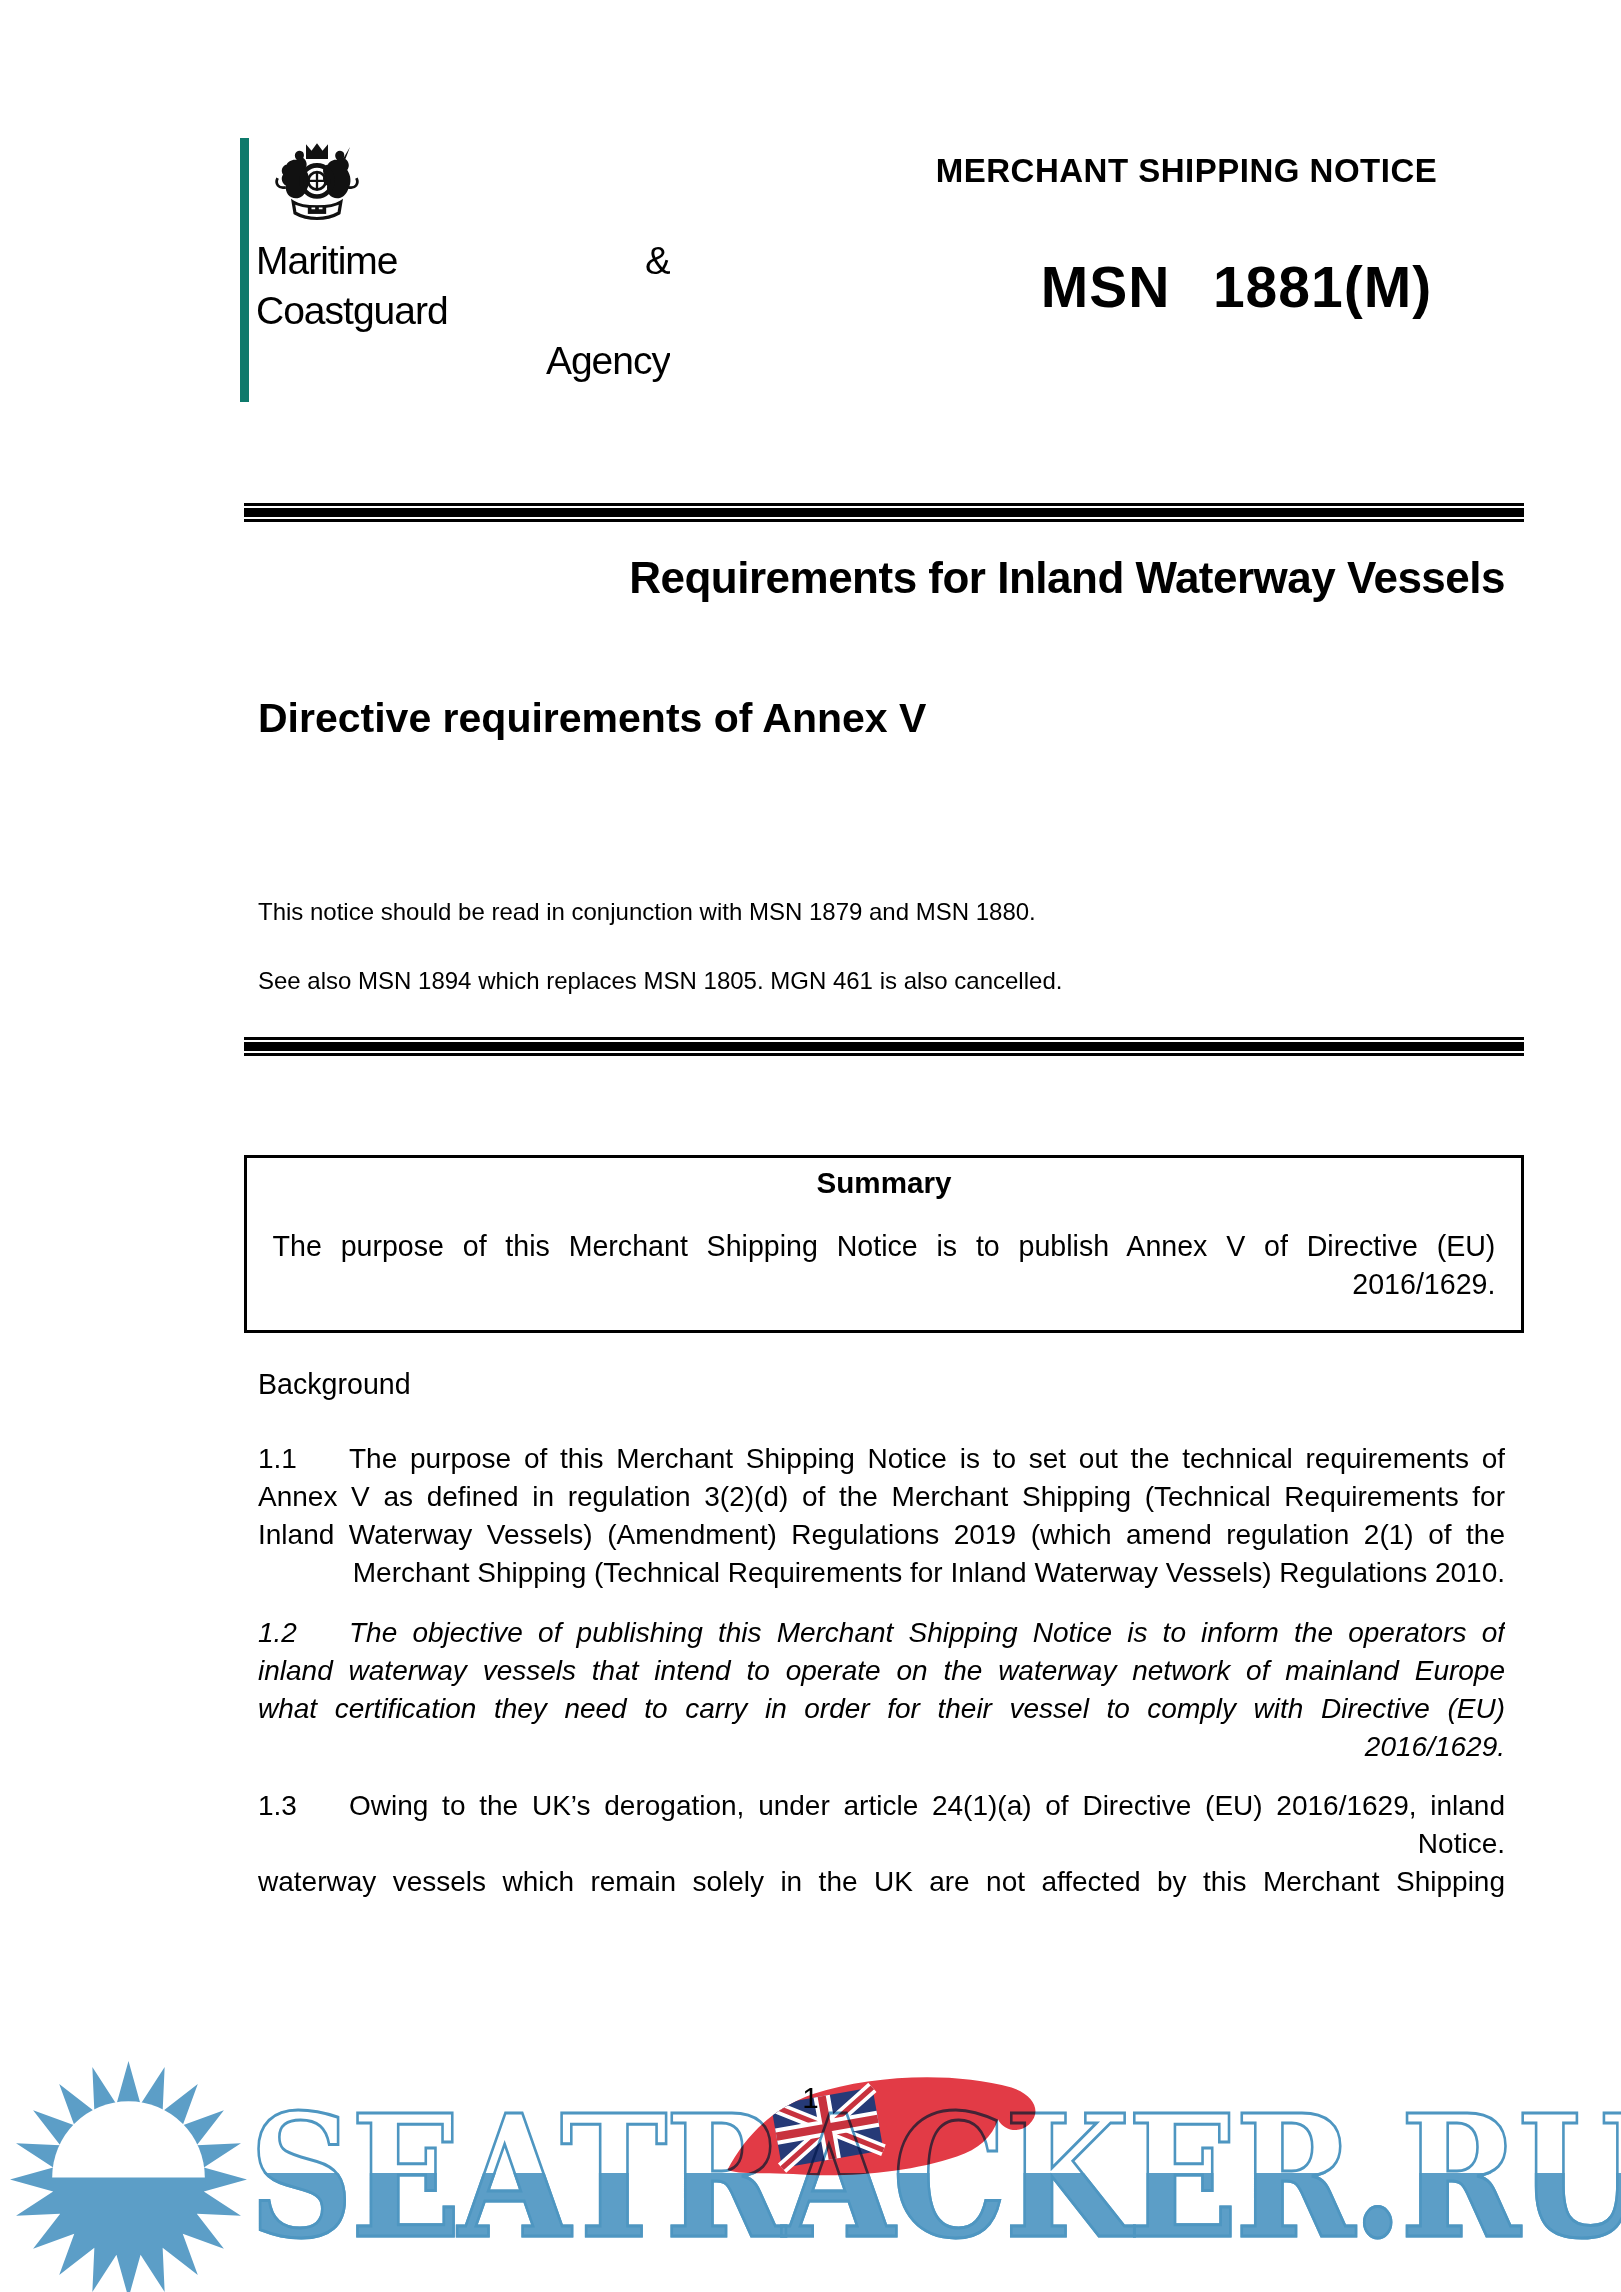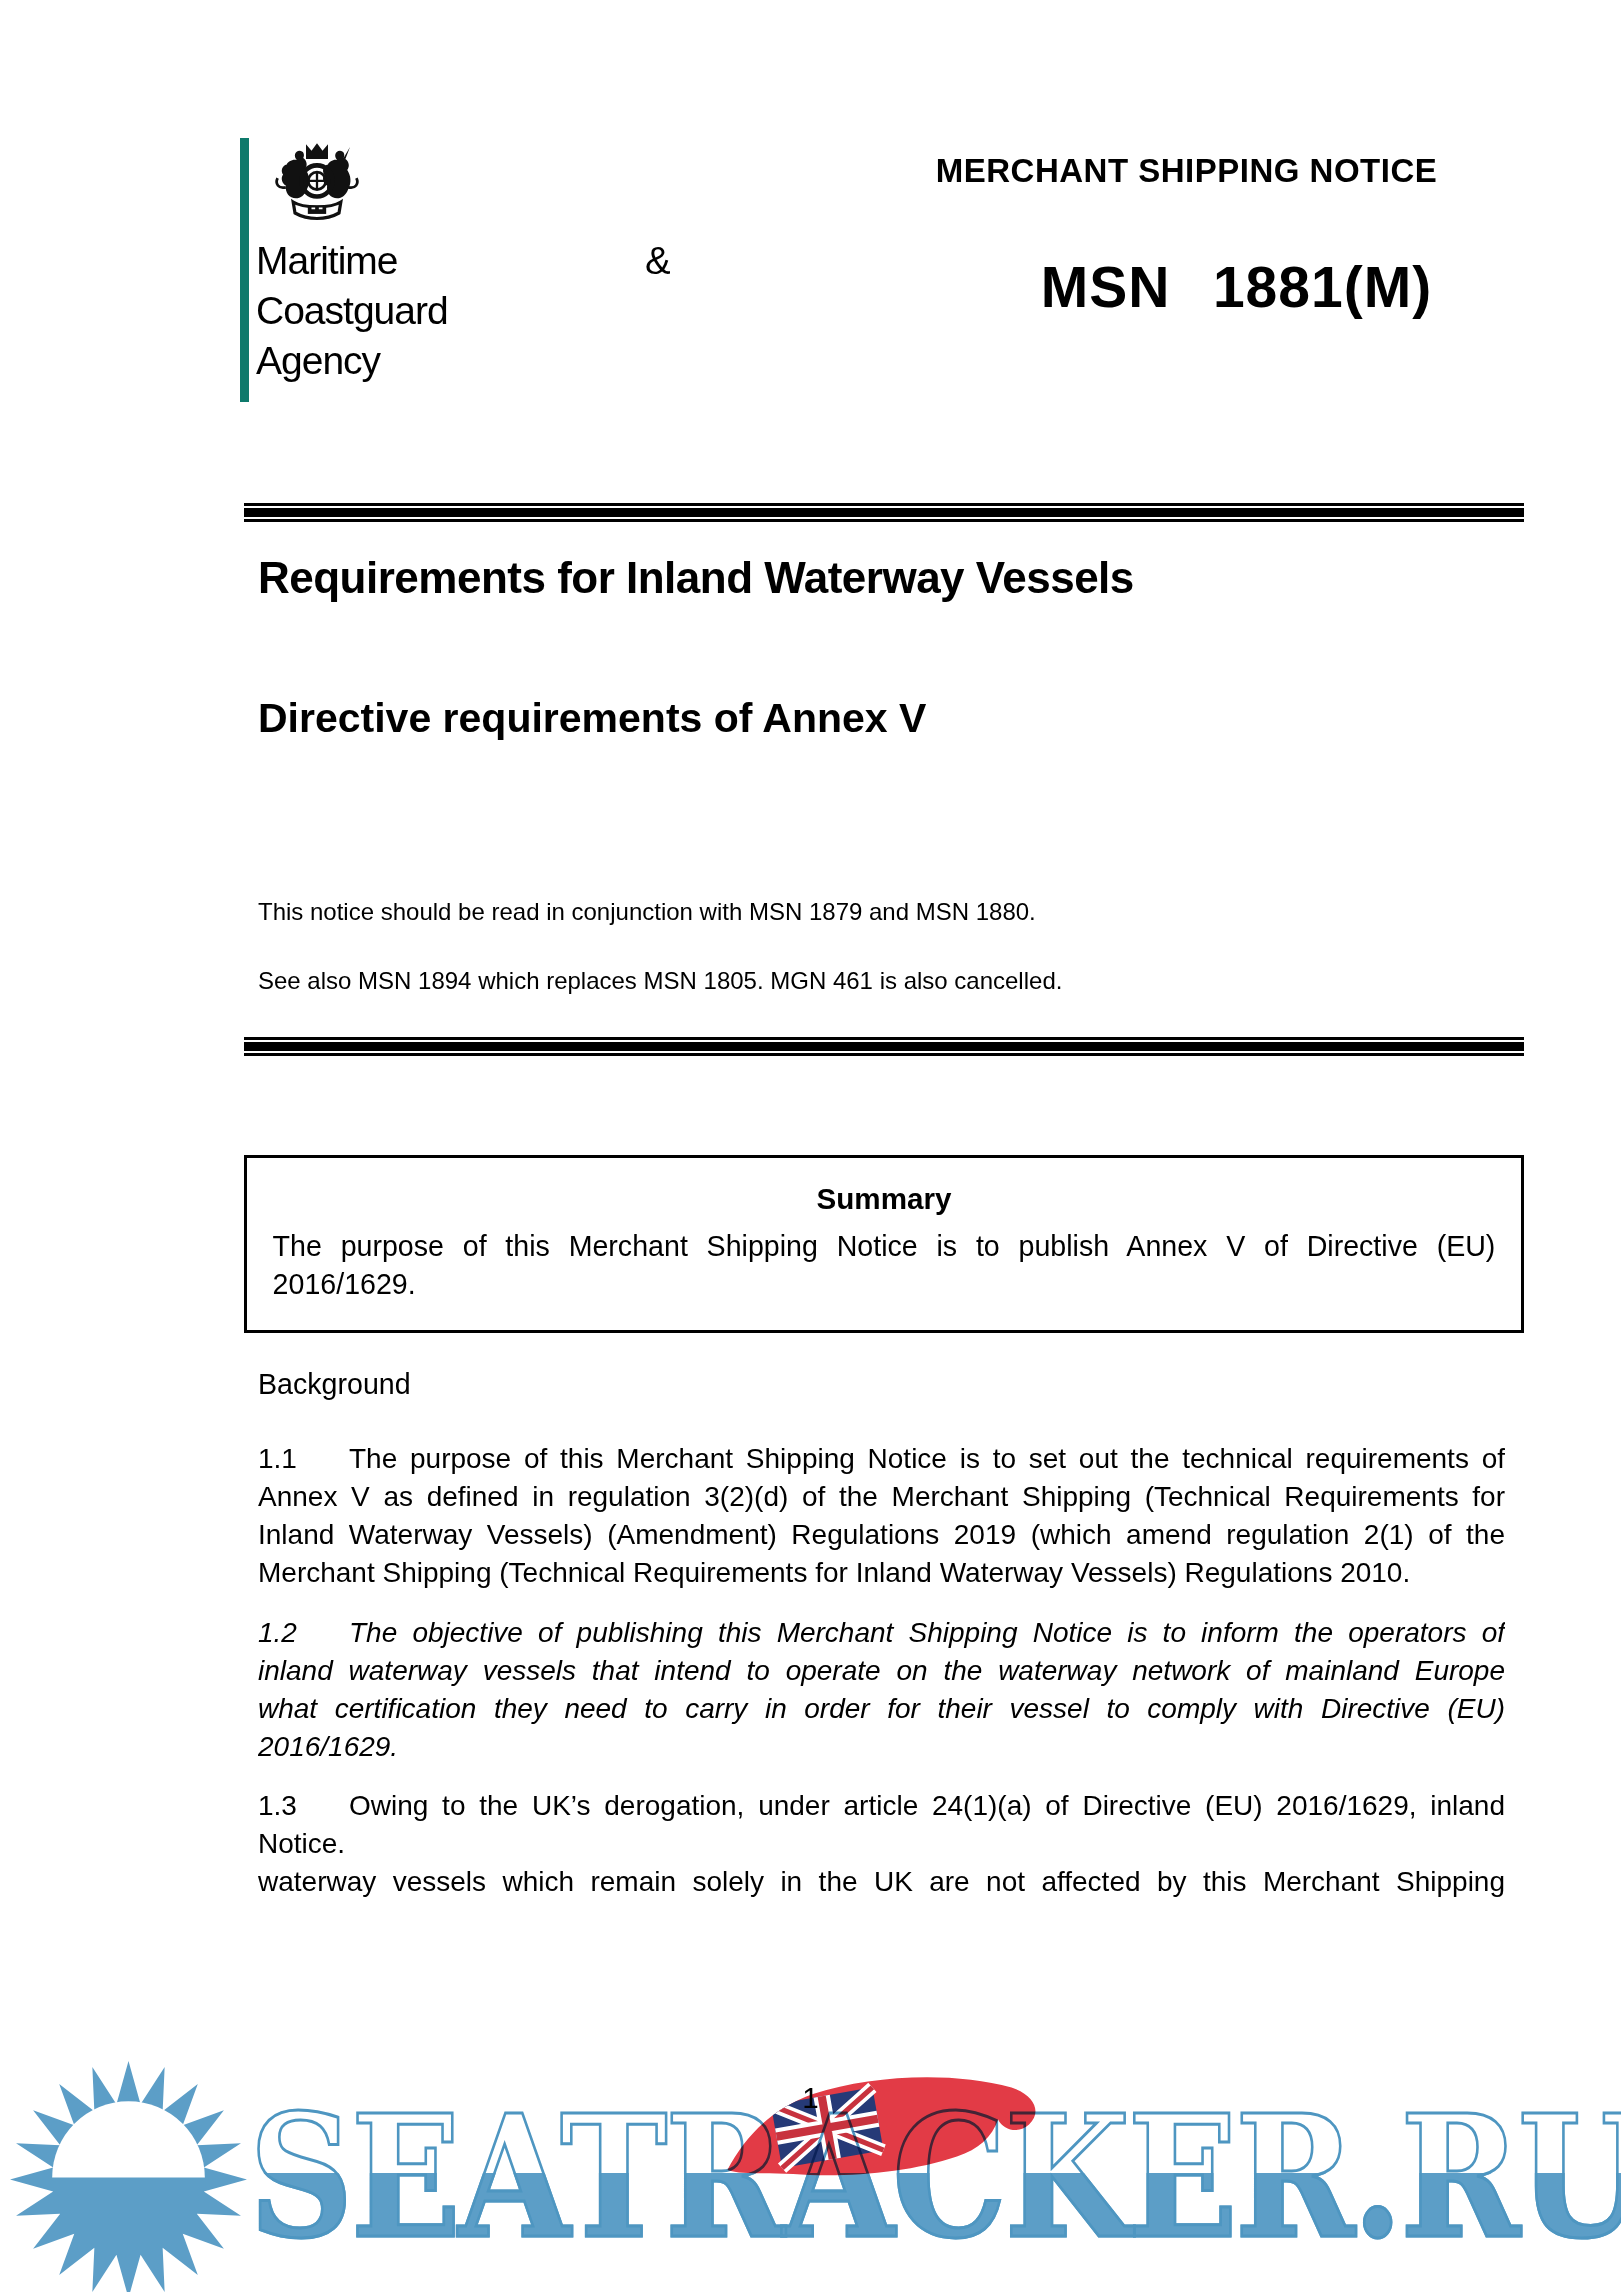--- a/index.html
+++ b/index.html
@@ -24,40 +24,40 @@
     font-size:57px;font-weight:bold;letter-spacing:1px;word-spacing:25.6px;
   }
   
   .rule{position:absolute;left:244px;width:1280px;border-top:3px solid #000;border-bottom:3px solid #000;padding:2px 0;}
   .rule-core{height:8.9px;background:#000;}
   .rule-top{top:503px;}
   .rule-bottom{top:1037px;}
   
   .lines .jline{height:var(--lh);overflow:hidden;text-align:justify;}
   .lines .jline:not(.last)::after{content:"";display:inline-block;width:100%;}
-  .lines .jline.last{text-align:left;}
+  .lines .jline.last{text-align:right;}
   
   .doc-title{
     position:absolute;left:258px;top:551px;width:1247px;--lh:54px;line-height:var(--lh);
     font-size:44px;font-weight:bold;letter-spacing:-0.5px;
   }
   .doc-subtitle{position:absolute;left:258px;top:695px;width:1247px;font-size:41px;font-weight:bold;}
   .audience{
     position:absolute;left:258px;top:792px;width:1247px;--lh:46px;line-height:var(--lh);
     font-size:28.6px;font-weight:bold;letter-spacing:-0.4px;
   }
   .note-italic{position:absolute;left:258px;width:1247px;font-size:24px;}
   .note-1{top:898px;}
   .note-2{top:967px;}
   
   .summary-box{
     position:absolute;left:244px;top:1155px;width:1280px;height:178px;
     border:3.9px solid #000;box-sizing:border-box;
   }
-  .summary-heading{position:absolute;left:0;right:0;top:7.9px;text-align:center;font-size:29.6px;font-weight:bold;margin-top:16px;}
+  .summary-heading{position:absolute;left:0;right:0;top:7.9px;text-align:center;font-size:29.6px;font-weight:bold;}
   .summary-body{
     position:absolute;left:25.6px;right:25.6px;top:69px;--lh:38px;line-height:var(--lh);font-size:28.6px;
   }
   
   .background-heading{position:absolute;left:258px;top:1367px;font-size:28.6px;line-height:35px;}
   .para{
     position:absolute;left:258px;width:1247px;--lh:38px;line-height:var(--lh);font-size:28px;
   }
   .para .num{position:absolute;left:0;top:0;line-height:var(--lh);}
   .para .jline:first-child{text-indent:91px;}

